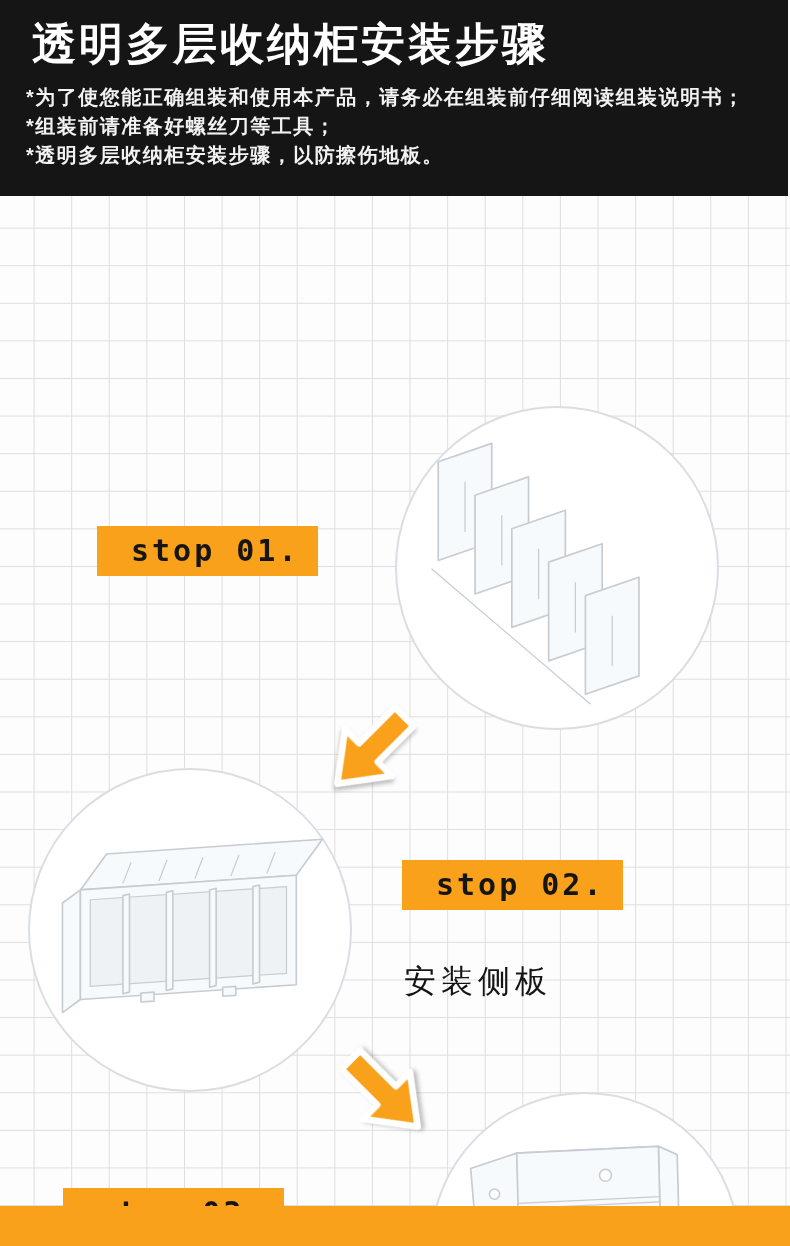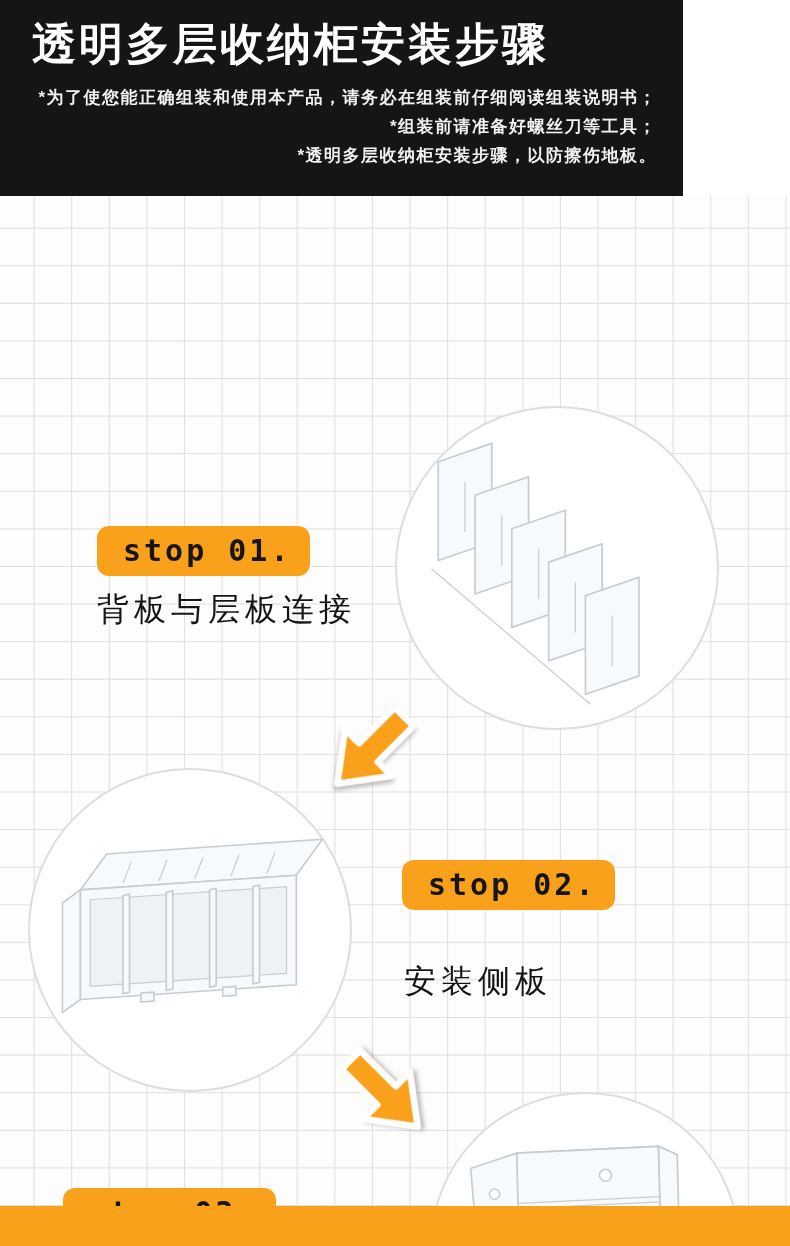--- a/index.html
+++ b/index.html
@@ -3,32 +3,32 @@
 <meta charset="utf-8">
 <style>
   * { margin:0; padding:0; box-sizing:border-box; }
   html,body { background:#ffffff; font-family:"Liberation Sans", sans-serif; }
   .page {
     position:relative; width:790px; height:1246px; overflow:hidden;
     background:#ffffff; margin:0 auto;
   }
   
   .header {
-    position:absolute; left:0; top:0; width:683px; height:196px;
+    position:absolute; left:0; top:0; width:788px; height:196px;
     background:var(--header-bg, #151515); color:#ffffff;
     padding:16px 26px 0 32px;
   }
   .page-title {
     font-size:44px; font-weight:bold; letter-spacing:3px; line-height:1.25;
     color:#ffffff;
   }
   .notes { margin-top:12px; margin-left:-6px; }
   .note-line {
-    display:block; font-size:17px; font-weight:600; letter-spacing:1.5px;
-    line-height:29px; color:#f2f2f2; white-space:nowrap;text-align:right;
+    display:block; font-size:20px; font-weight:600; letter-spacing:1.5px;
+    line-height:29px; color:#f2f2f2; white-space:nowrap;
   }
   
   .body {
     position:absolute; left:0; top:196px; width:790px; height:1050px;
     background-color:#fdfdfd;
     background-image:
       linear-gradient(var(--grid-line,#dedede) 1px, transparent 1px),
       linear-gradient(90deg, var(--grid-line,#dedede) 1px, transparent 1px);
     background-size:37.6px 37.6px;
     background-position:-4px -6px;
@@ -37,21 +37,21 @@
   .footer-bar {
     position:absolute; left:0; bottom:0; width:790px; height:40px;
     background:var(--accent,#F9A11B); z-index:5;
   }
   
   .step-label {
     position:absolute; z-index:3;
     background:var(--accent,#F9A11B); color:var(--text-dark,#151515);
     font-family:"DejaVu Sans Mono", monospace;
     font-size:30px; font-weight:bold; letter-spacing:3px;
-    padding:7px 18px 8px 26px; white-space:nowrap;border-radius:12px;
+    padding:7px 18px 8px 34px; white-space:nowrap;
   }
   .step-desc {
     position:absolute; z-index:3;
     color:var(--text-dark,#151515);
     font-size:32px; font-weight:500; letter-spacing:5px; white-space:nowrap;
   }
   #label-1 { left:97px;  top:330px; }
   #desc-1  { left:97px;  top:392px; }
   #label-2 { left:402px; top:664px; }
   #desc-2  { left:404px; top:764px; }
@@ -93,21 +93,20 @@
     <div class="notes">
       <span class="note-line">*为了使您能正确组装和使用本产品，请务必在组装前仔细阅读组装说明书；</span>
       <span class="note-line">*组装前请准备好螺丝刀等工具；</span>
       <span class="note-line">*透明多层收纳柜安装步骤，以防擦伤地板。</span>
     </div>
   </div>
 
   <div class="body">
 
     <div class="step-label" id="label-1">stop 01.</div>
-    <div class="step-desc" id="desc-1">背板与层板连接</div>
 
     <div class="illus-circle" id="circle-1">
       <svg width="268" height="276" viewBox="0 0 320 330">
 
         <polygon class="la" points="18,38 82,16 82,134 18,156"></polygon>
         <line class="la-line" x1="50" y1="62" x2="50" y2="122"></line>
         <polygon class="la" points="62,78 126,56 126,174 62,196"></polygon>
         <line class="la-line" x1="94" y1="102" x2="94" y2="162"></line>
         <polygon class="la" points="106,118 170,96 170,214 106,236"></polygon>
         <line class="la-line" x1="138" y1="142" x2="138" y2="202"></line>

